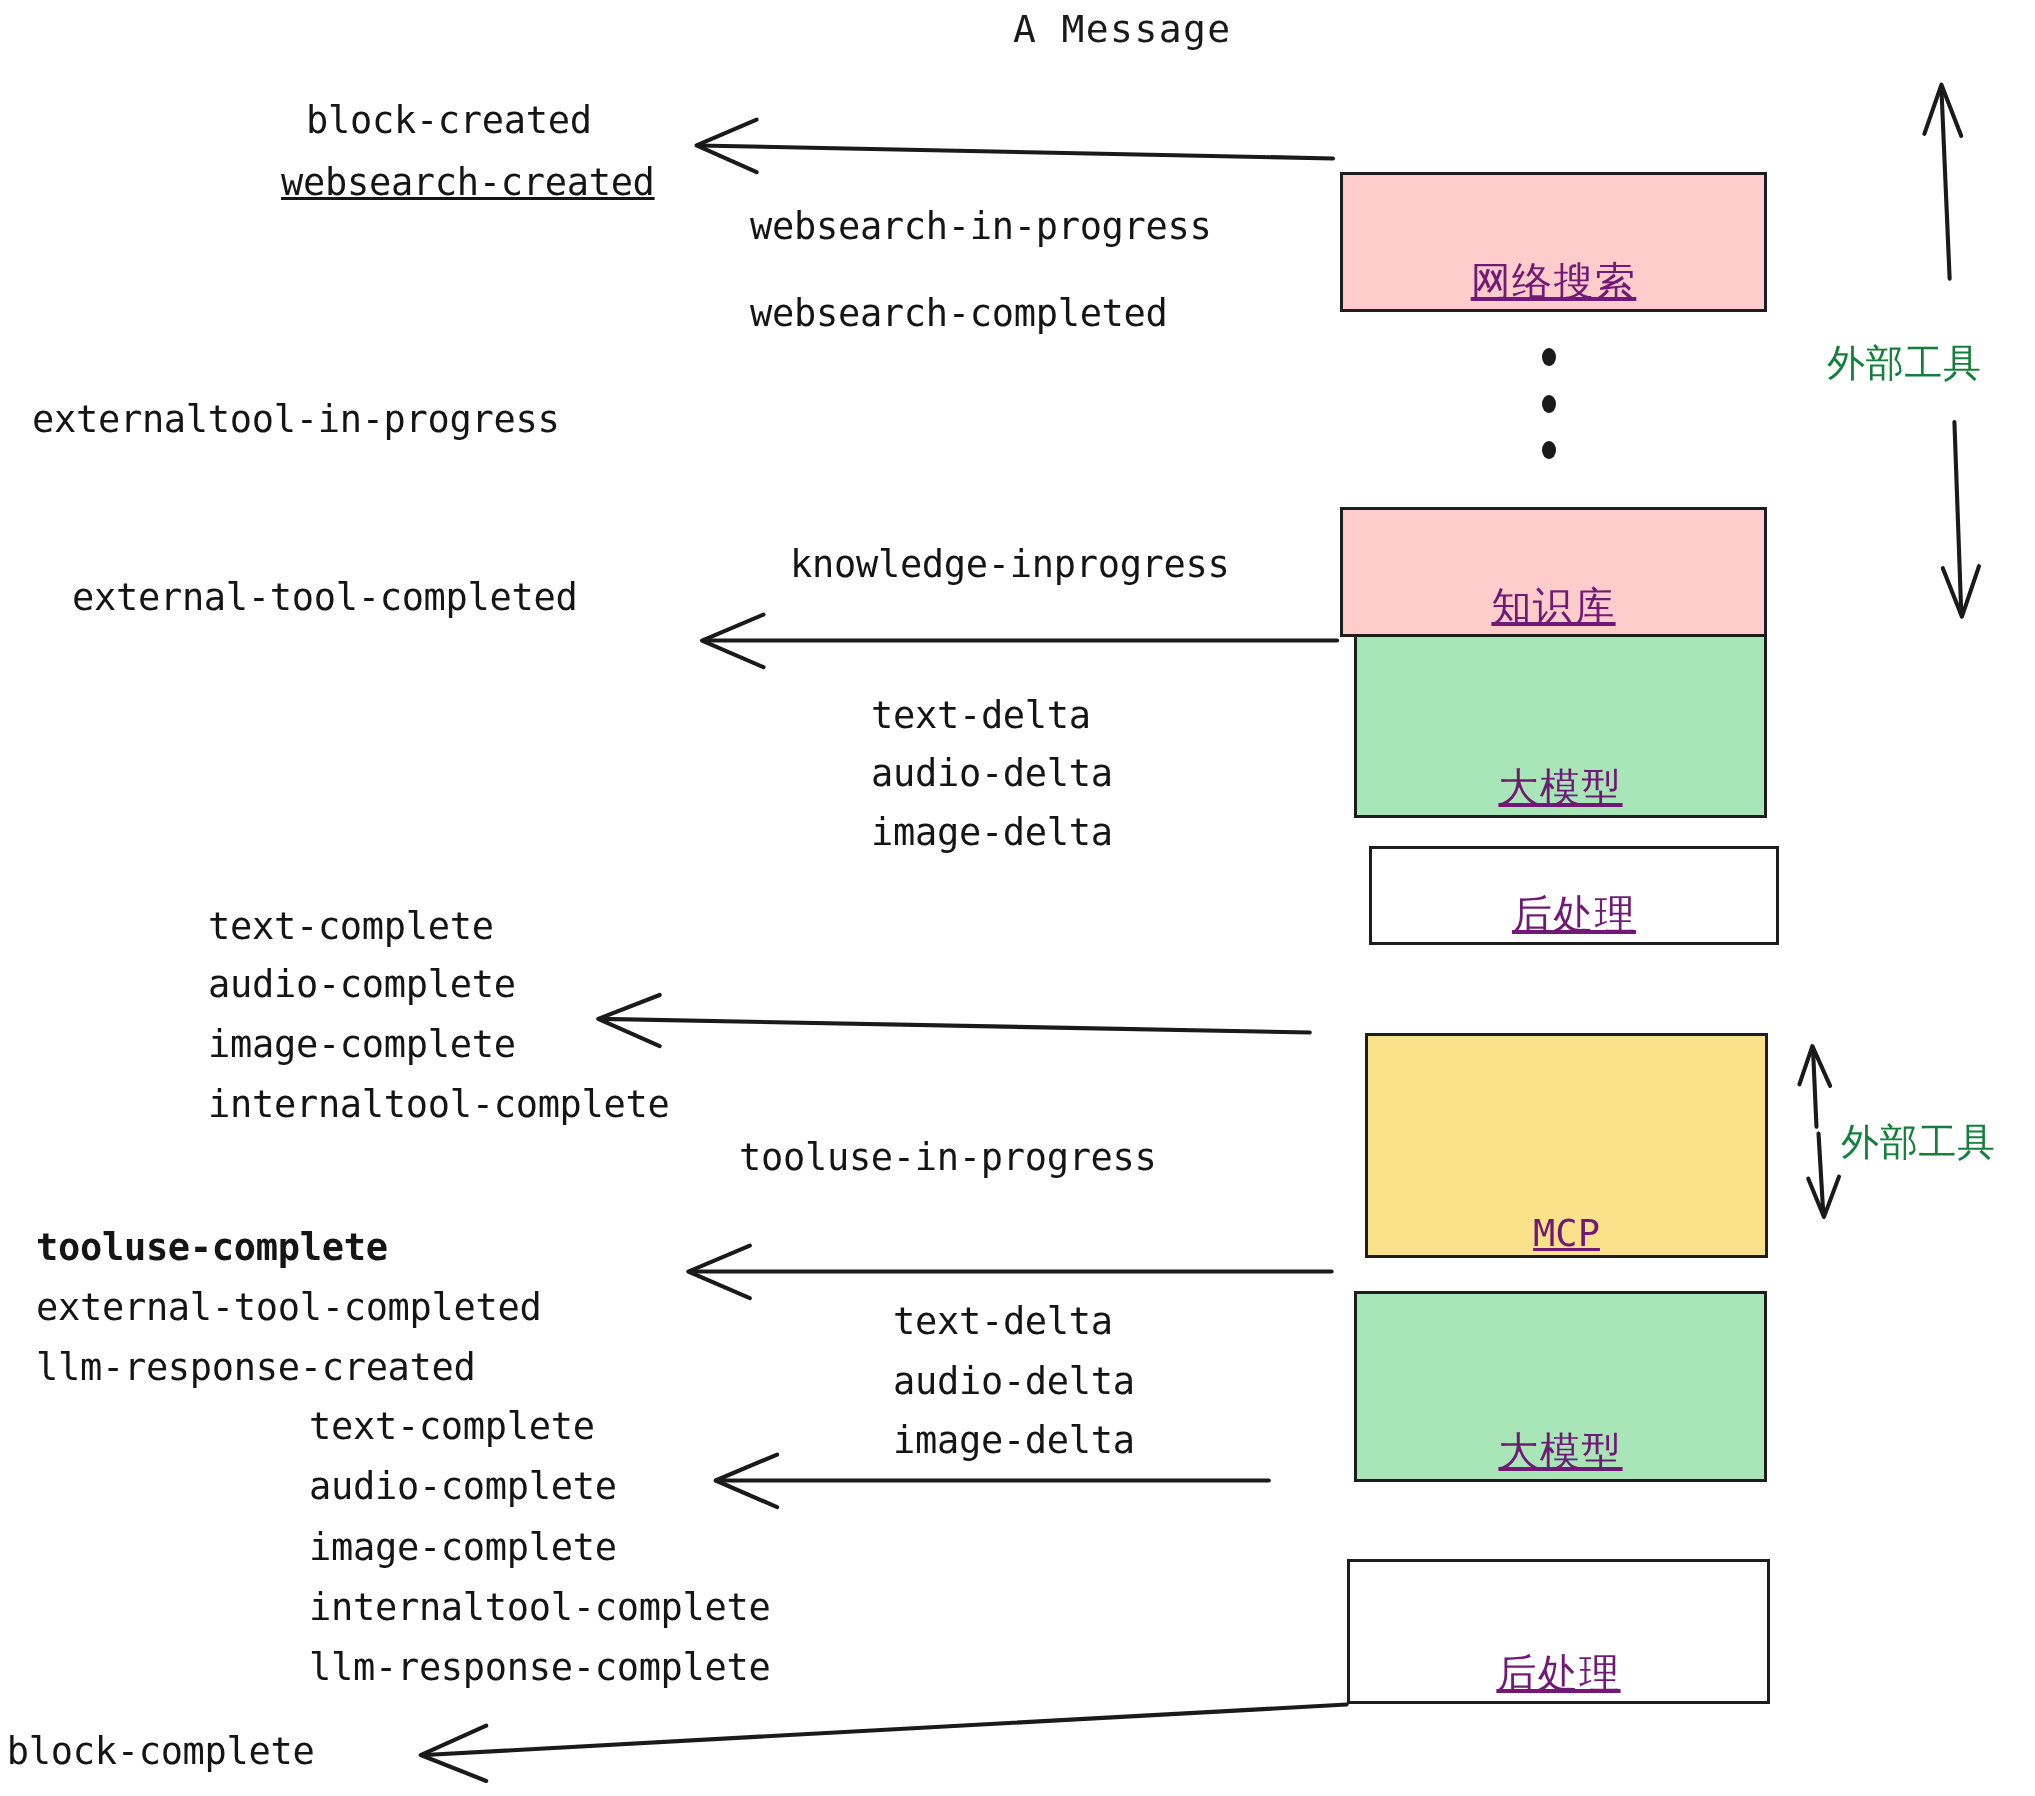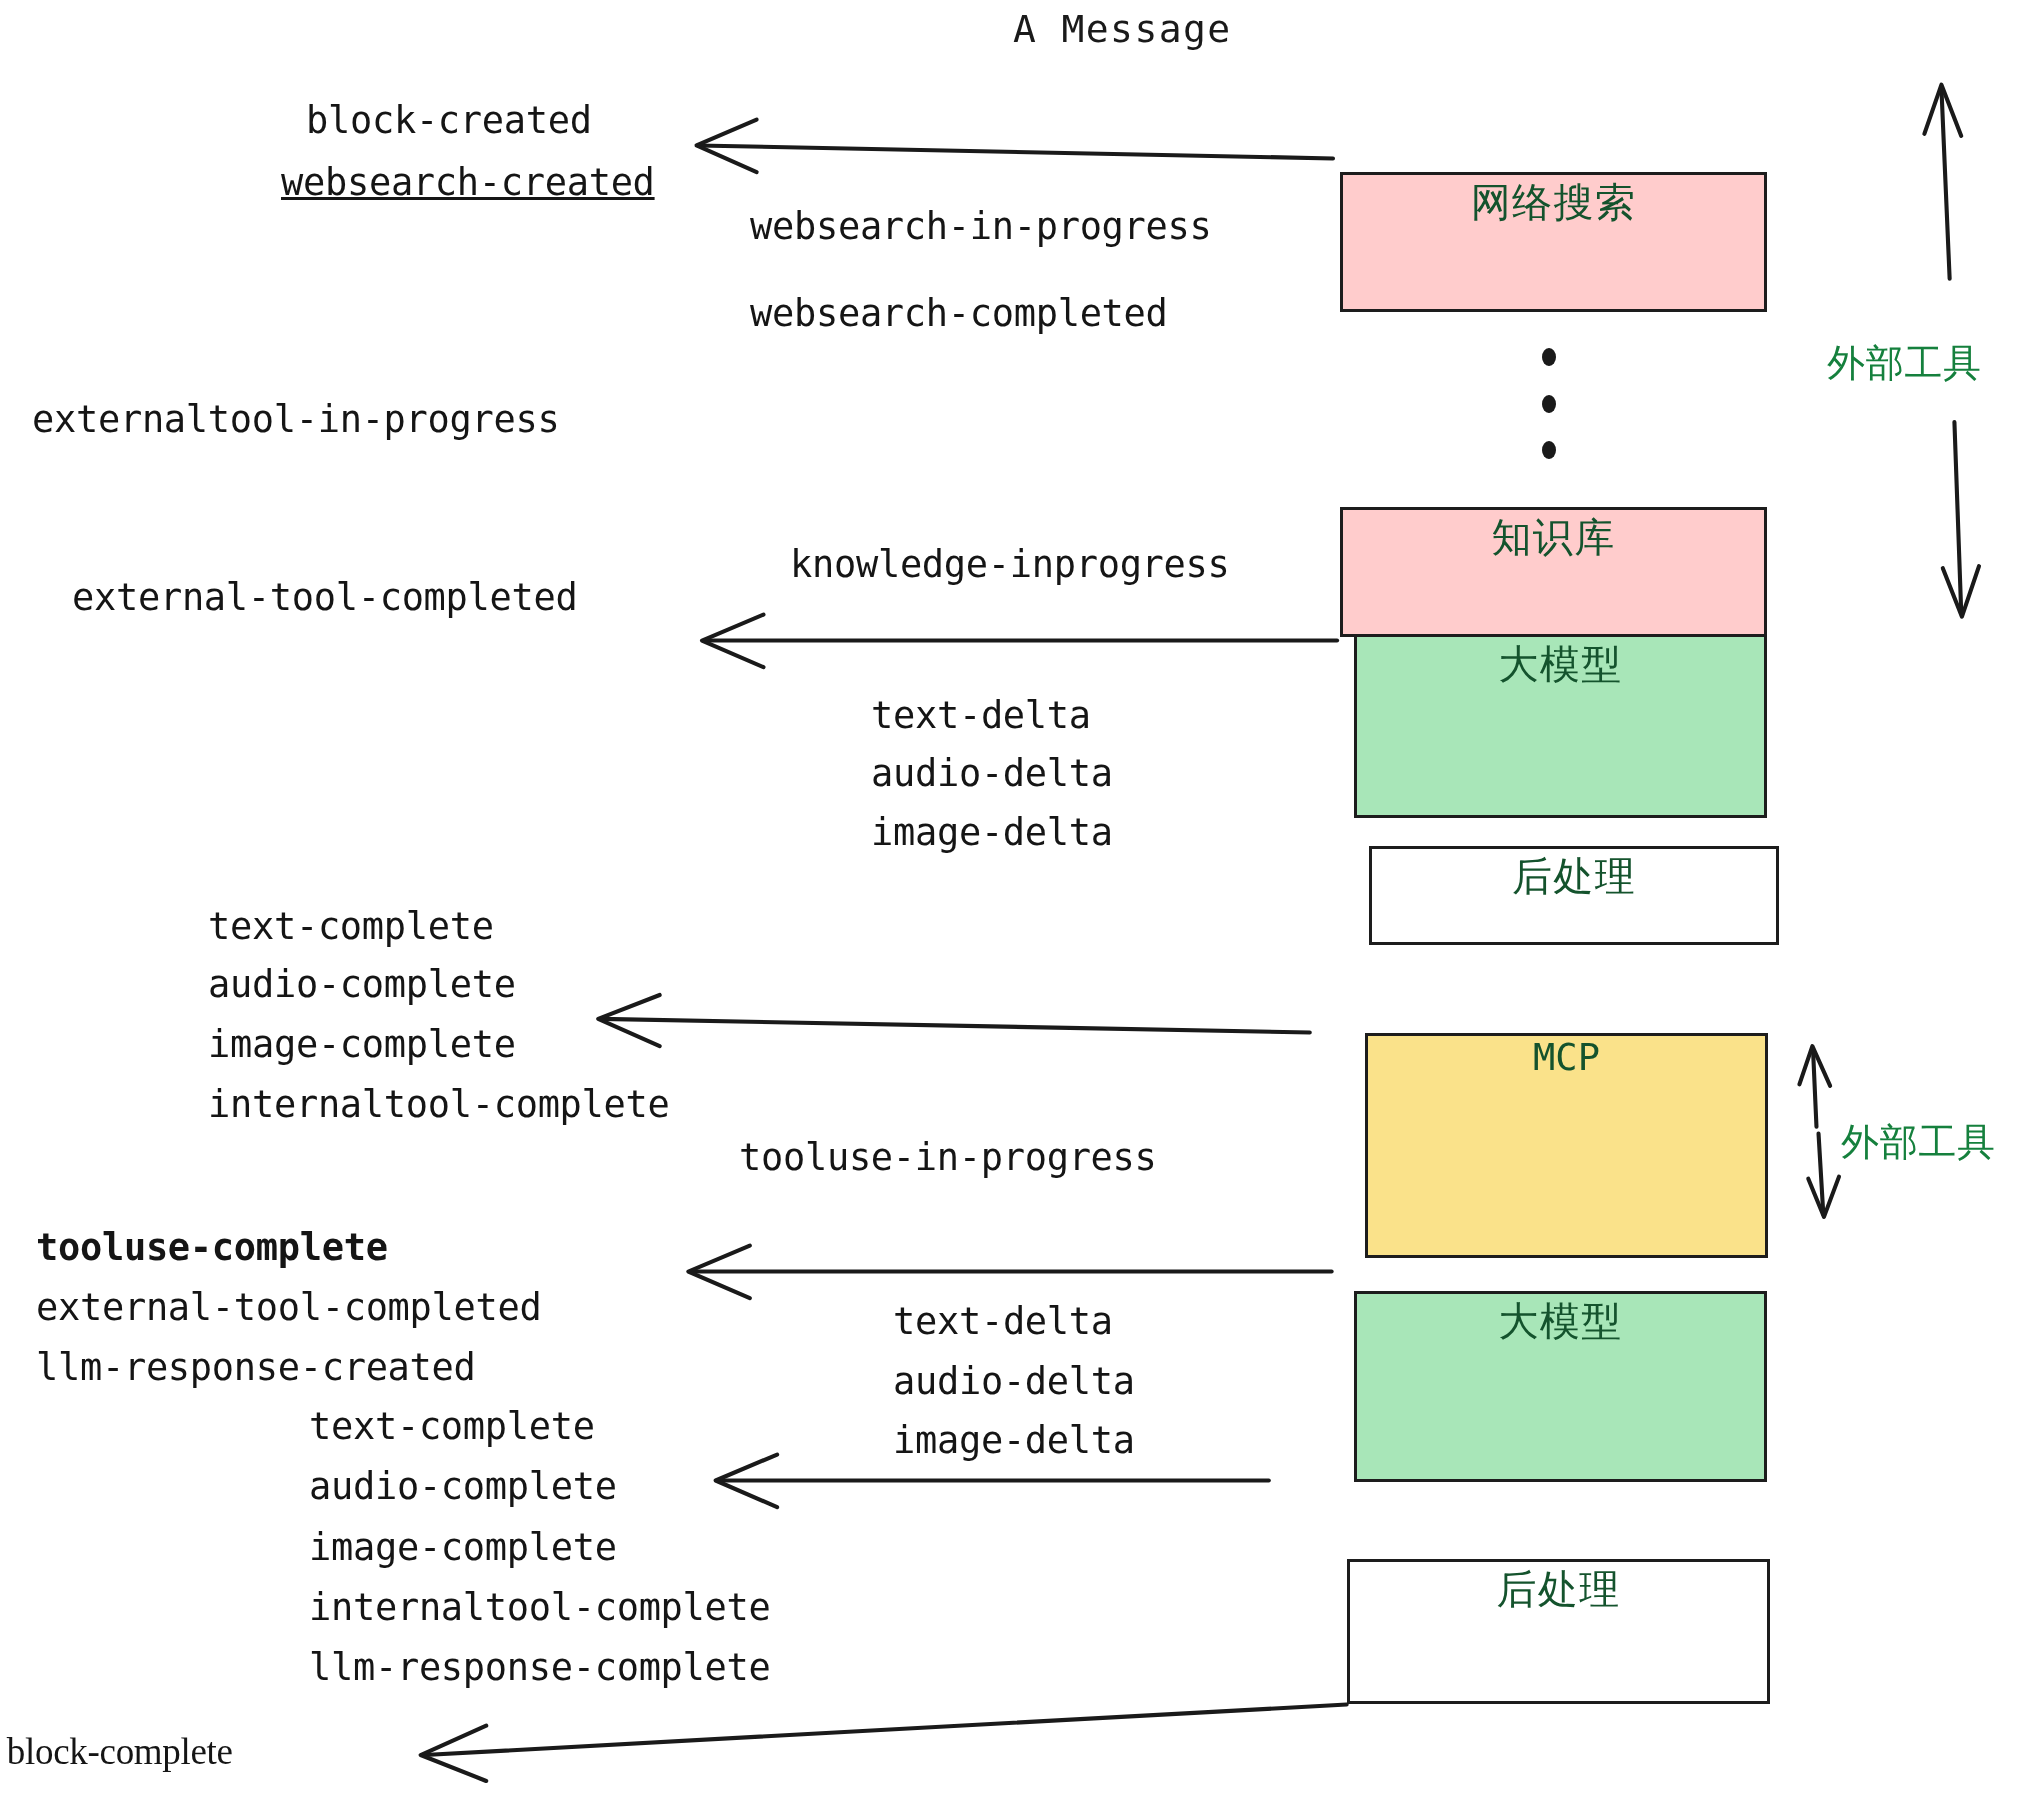--- a/index.html
+++ b/index.html
@@ -37,26 +37,27 @@
     white-space: nowrap;
     letter-spacing: -0.3px;
   }
 
   
   .box {
     position: absolute;
     box-sizing: border-box;
     border: 3.4px solid #1d1d1d;
     display: flex;
-    align-items: flex-start;
+    align-items: flex-end;
     justify-content: center;
     font-family: "DejaVu Sans", "Liberation Sans", sans-serif;
     font-size: 40px;
-    color: #14532d;
+    color: #701a75;
     letter-spacing: 1.4px;
+    text-decoration: underline;
   }
   .box.mono {
     font-family: "DejaVu Sans Mono", "Liberation Mono", monospace;
     font-size: 37px;
     letter-spacing: 0px;
   }
 
   
   .side-label {
     position: absolute;
@@ -146,21 +147,21 @@
   <div class="evt" style="left:309px; top:1408px;">text-complete</div>
 
   <div class="evt" style="left:309px; top:1468px;">audio-complete</div>
 
   <div class="evt" style="left:309px; top:1529px;">image-complete</div>
 
   <div class="evt" style="left:309px; top:1589px;">internaltool-complete</div>
 
   <div class="evt" style="left:309px; top:1649px;">llm-response-complete</div>
 
-  <div class="evt" style="left:6.8px; top:1733px;font-family:Liberation Serif, serif;">block-complete</div>
+  <div class="evt" style="left:6.8px; top:1733px;">block-complete</div>
 
   <div class="box" style="left:1340px; top:172px; width:427px; height:140px; background:#ffcccc;">
     <span>网络搜索</span>
   </div>
 
   <div class="box" style="left:1340px; top:507px; width:427px; height:130px; background:#ffcccc;">
     <span>知识库</span>
   </div>
 
   <div class="box" style="left:1354px; top:634px; width:413px; height:184px; background:#a8e6b8;">

